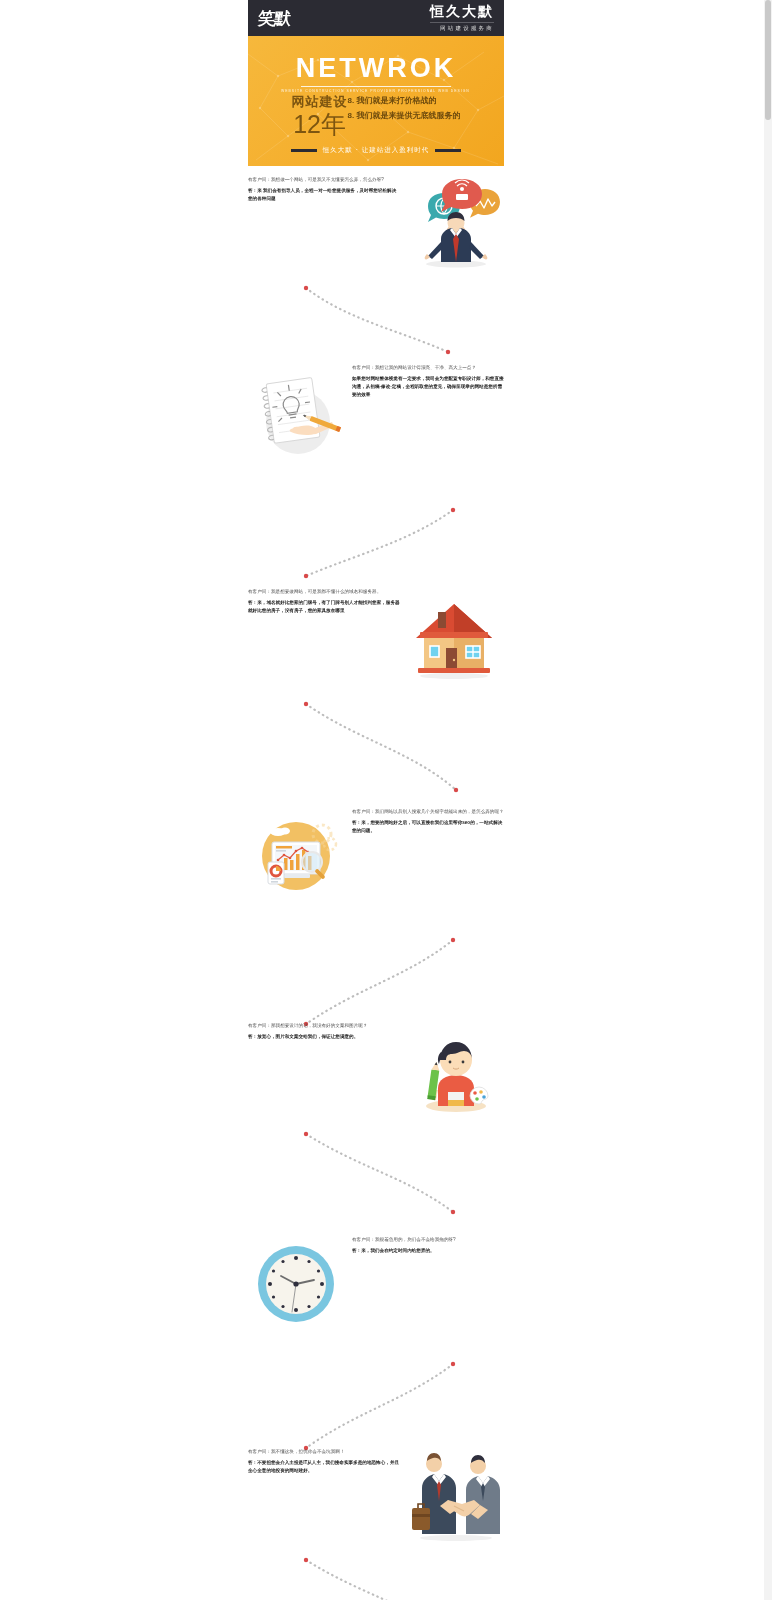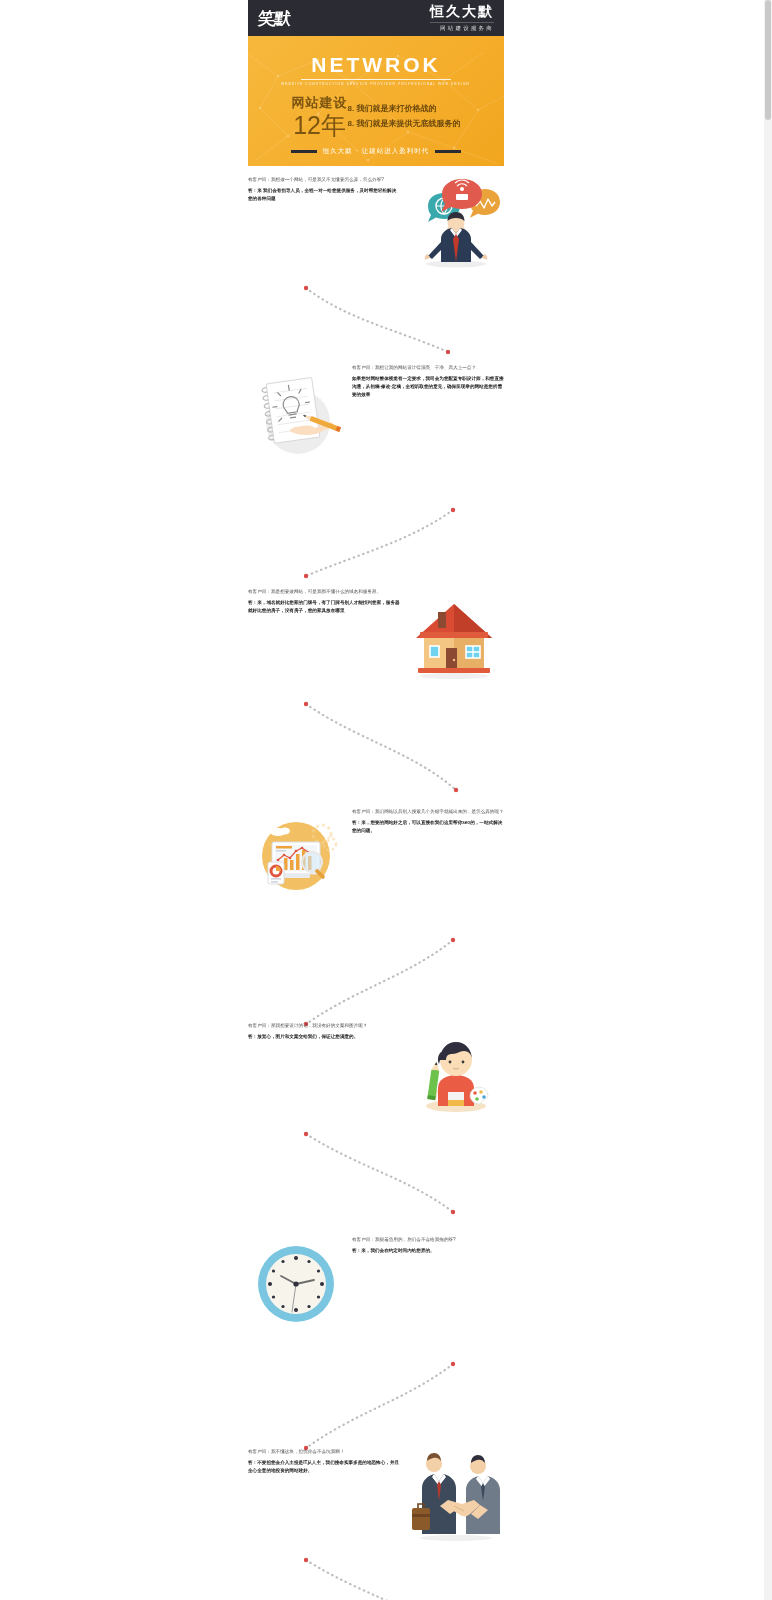--- a/index.html
+++ b/index.html
@@ -19,24 +19,24 @@
   .topbar{height:36px;background:#2b2b33;display:flex;align-items:center;justify-content:space-between;padding:0 10px;box-sizing:border-box;}
   .logo-mark{color:#fff;font-size:17px;font-weight:bold;letter-spacing:-1px;line-height:1;font-family:"DejaVu Sans",sans-serif;text-shadow:0 0 1px #000;transform:skewX(-6deg);}
   .brand-wrap{text-align:right;border-left:0;}
   .brand-cn{color:#fff;font-size:14px;font-weight:bold;letter-spacing:2px;line-height:1.1;}
   .brand-sub{color:#d6d6d6;font-size:5.5px;letter-spacing:2.2px;border-top:1px solid #5c5c63;padding-top:2px;margin-top:2px;}
 
   
   .hero{position:relative;height:130px;background:linear-gradient(135deg,#f6b83c 0%,#f5ae2c 55%,#f2a61f 100%);overflow:hidden;}
   .hero svg.netlines{position:absolute;inset:0;width:100%;height:100%;opacity:.30;}
   .hero-inner{position:relative;z-index:2;height:100%;display:flex;flex-direction:column;align-items:center;}
-  .hero-en{margin-top:17px;font-size:21px;letter-spacing:3px;color:#fff;font-weight:bold;font-family:"Liberation Sans",sans-serif;}
+  .hero-en{margin-top:17px;font-size:27px;letter-spacing:3px;color:#fff;font-weight:bold;font-family:"Liberation Sans",sans-serif;}
   .hero-en-rule{width:150px;border-top:1px solid rgba(255,255,255,.85);margin-top:2px;}
   .hero-en-sub{font-size:3.4px;letter-spacing:1px;color:rgba(255,255,255,.85);margin-top:2px;white-space:nowrap;overflow:hidden;width:190px;text-align:center;}
-  .hero-mid{display:flex;align-items:center;margin-top:8px;}
+  .hero-mid{display:flex;}
   .hero-left{text-align:center;color:#8a5a10;}
   .hero-left .l1{font-size:13px;font-weight:bold;letter-spacing:1px;color:#7d5510;}
   .hero-left .l2{font-size:25px;font-weight:normal;line-height:1;margin-top:1px;color:#7d5510;}
   .hero-right{color:#6d4a0d;font-size:8px;line-height:1.9;}
   .hero-right div{white-space:nowrap;font-weight:bold;}
   .hero-foot{display:flex;align-items:center;justify-content:center;gap:6px;margin-top:9px;}
   .hero-foot .bar{width:26px;height:3px;background:#2b2b33;}
   .hero-foot .txt{font-size:6.5px;color:#fff;letter-spacing:1px;white-space:nowrap;}
 
   

